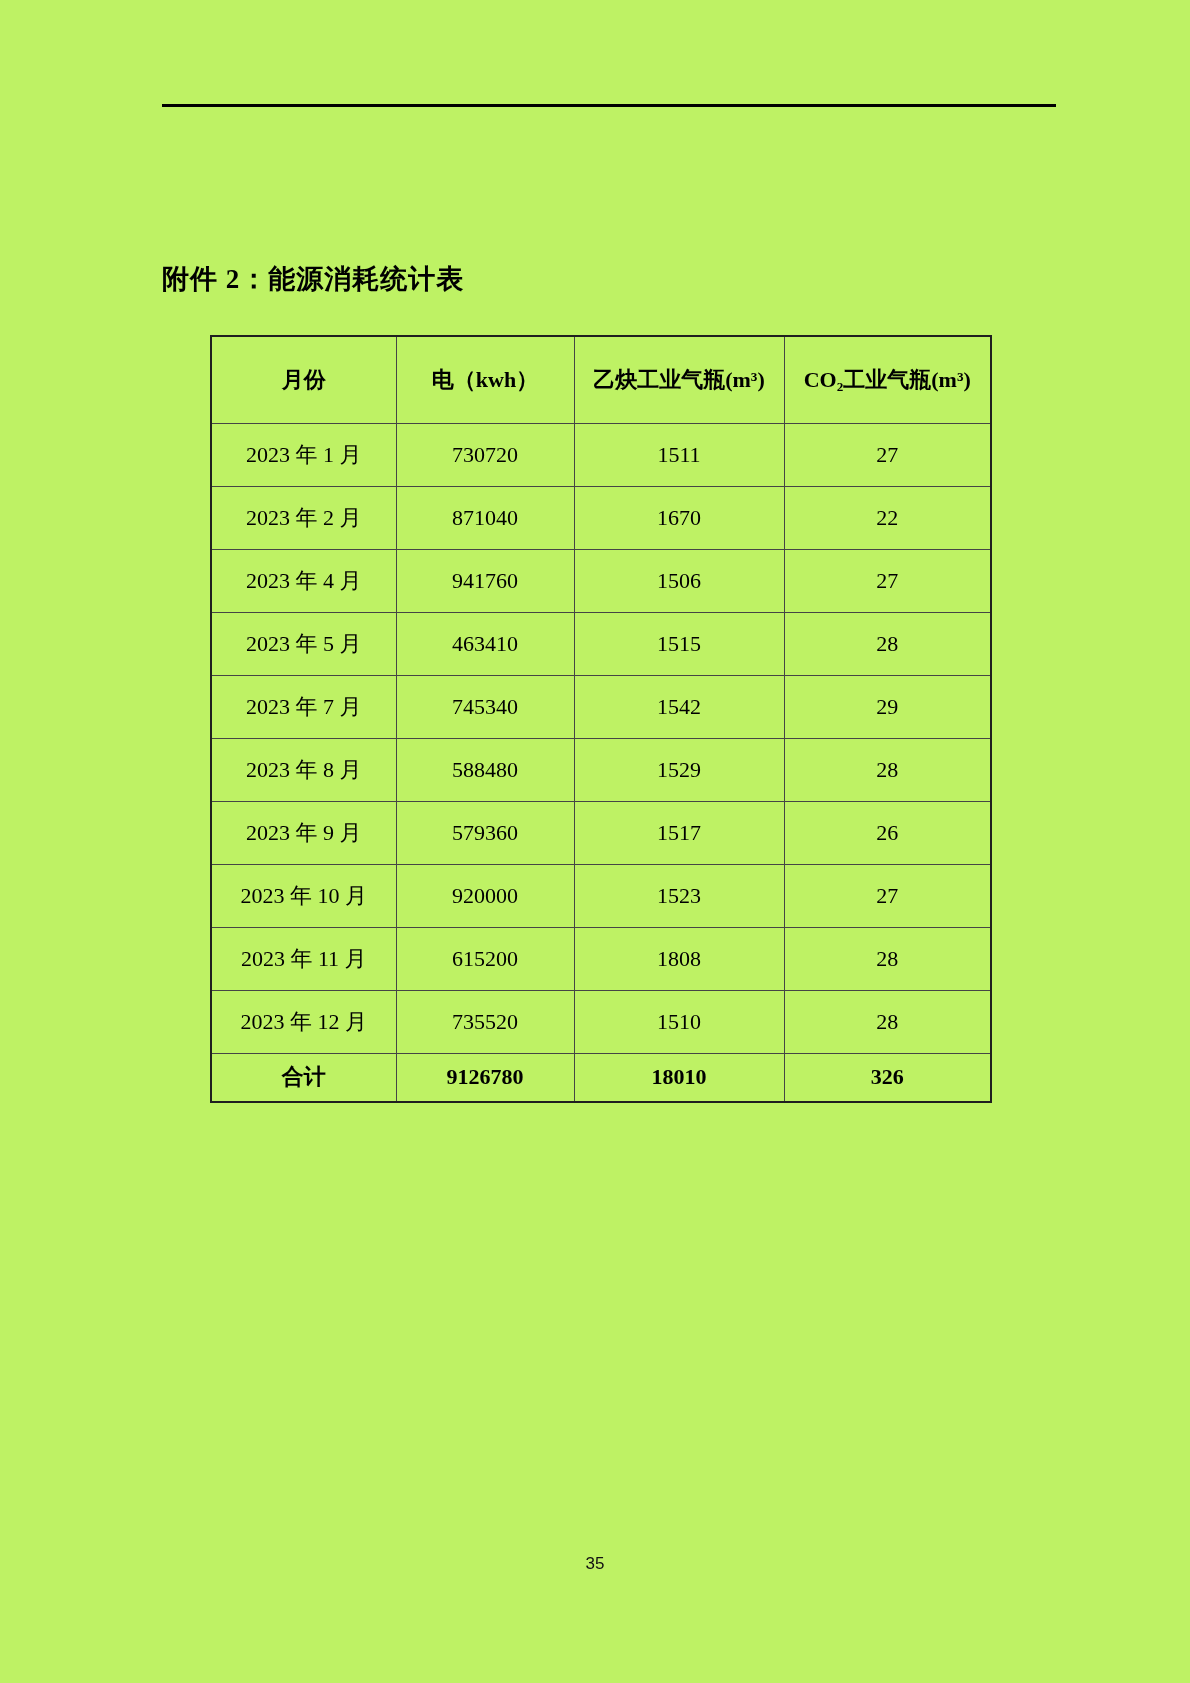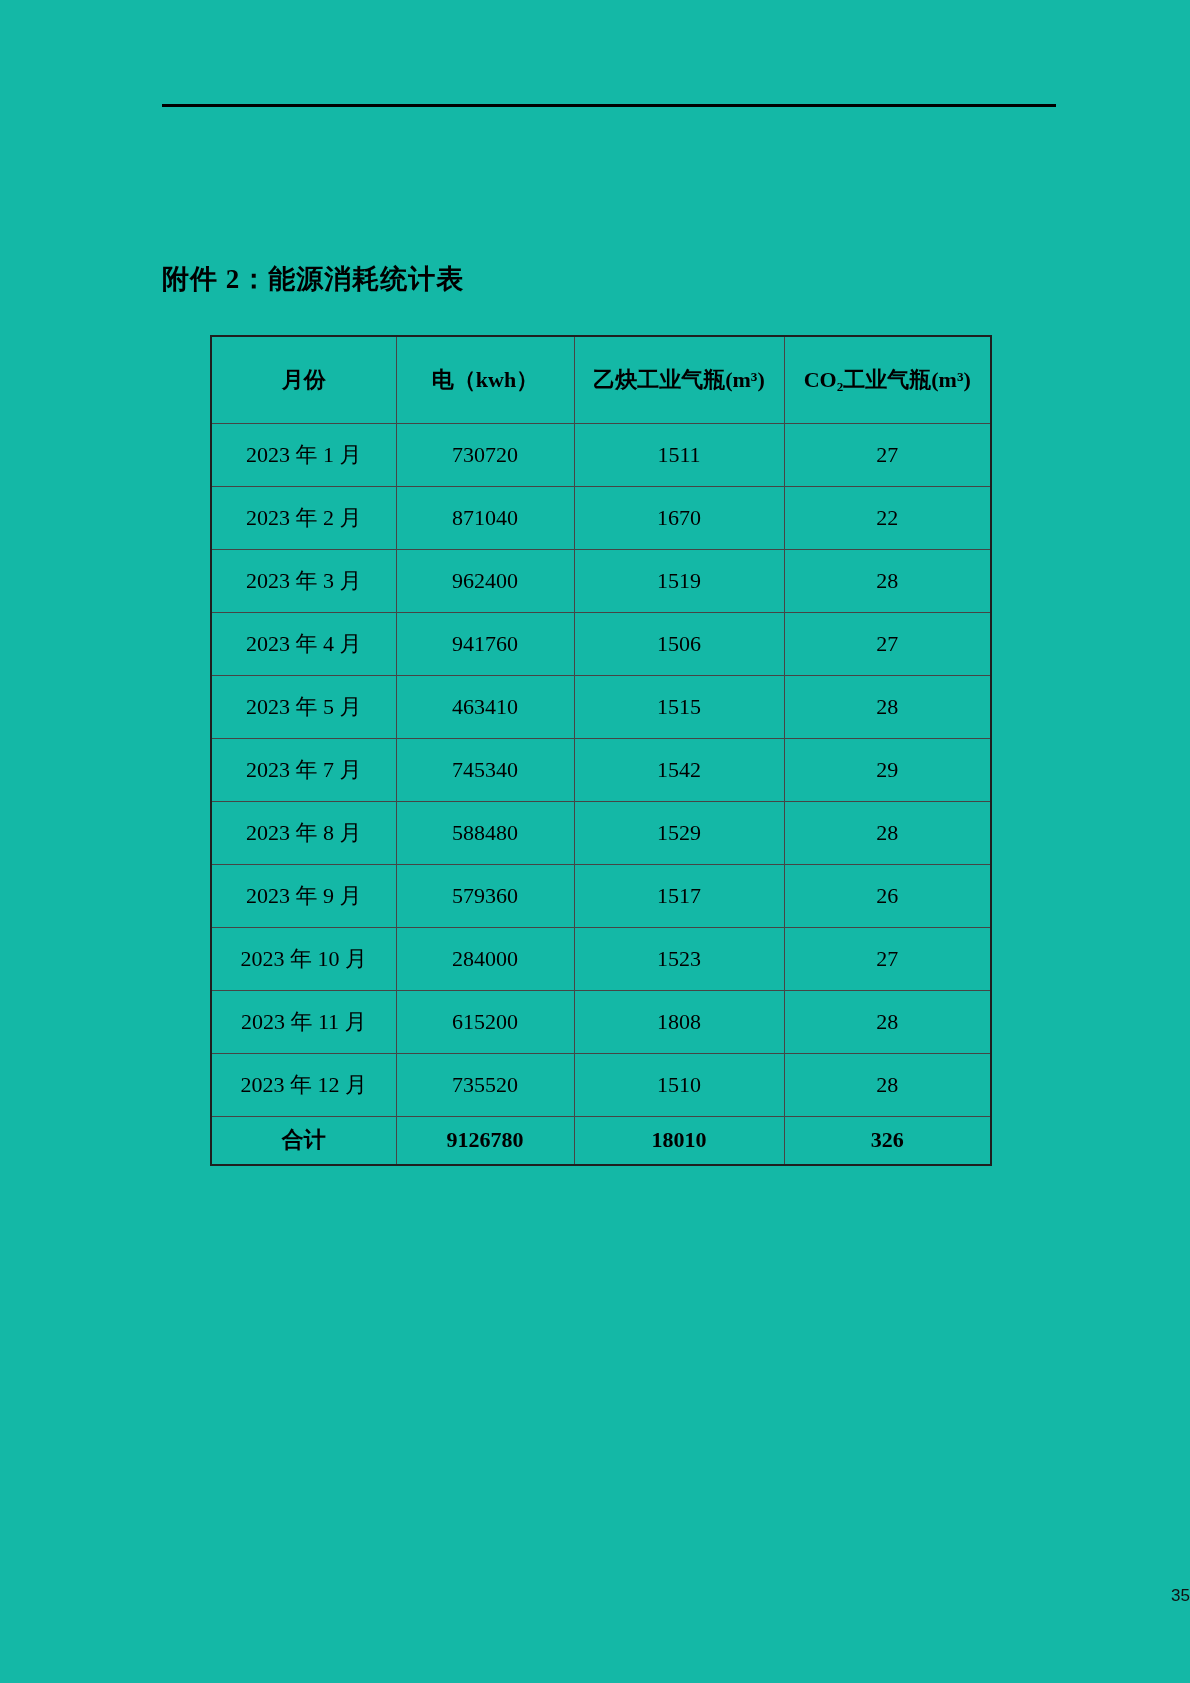--- a/index.html
+++ b/index.html
@@ -4,21 +4,21 @@
 <style>
   html, body {
     margin: 0;
     padding: 0;
     background: #ffffff;
   }
   .page {
     position: relative;
     width: 1190px;
     height: 1683px;
-    background: #14b8a6;
+    background: #bef264;
     font-family: "Liberation Serif", "DejaVu Serif", serif;
     color: #000000;
     overflow: hidden;
   }
   .top-rule {
     position: absolute;
     left: 162px;
     top: 104px;
     width: 894px;
     height: 3px;
@@ -66,25 +66,24 @@
     height: 49px;
   }
   table.energy-table tbody tr.total-row td {
     font-weight: bold;
   }
   .page-number {
     position: absolute;
     left: 0;
     top: 1554px;
     width: 100%;
-    text-align: right;
+    text-align: center;
     font-family: "Liberation Sans", "DejaVu Sans", sans-serif;
     font-size: 17px;
     color: #111111;
-    margin-top: 32px;
   }
 </style>
 </head>
 <body>
 
 <div class="page">
 
   <div class="top-rule"></div>
 
   <h1 class="doc-title">附件 2：能源消耗统计表</h1>
@@ -111,26 +110,20 @@
         <td>1511</td>
         <td>27</td>
       </tr>
       <tr class="data-row">
         <td>2023 年 2 月</td>
         <td>871040</td>
         <td>1670</td>
         <td>22</td>
       </tr>
       <tr class="data-row">
-        <td>2023 年 3 月</td>
-        <td>962400</td>
-        <td>1519</td>
-        <td>28</td>
-      </tr>
-      <tr class="data-row">
         <td>2023 年 4 月</td>
         <td>941760</td>
         <td>1506</td>
         <td>27</td>
       </tr>
       <tr class="data-row">
         <td>2023 年 5 月</td>
         <td>463410</td>
         <td>1515</td>
         <td>28</td>
@@ -148,21 +141,21 @@
         <td>28</td>
       </tr>
       <tr class="data-row">
         <td>2023 年 9 月</td>
         <td>579360</td>
         <td>1517</td>
         <td>26</td>
       </tr>
       <tr class="data-row">
         <td>2023 年 10 月</td>
-        <td>284000</td>
+        <td>920000</td>
         <td>1523</td>
         <td>27</td>
       </tr>
       <tr class="data-row">
         <td>2023 年 11 月</td>
         <td>615200</td>
         <td>1808</td>
         <td>28</td>
       </tr>
       <tr class="data-row">

